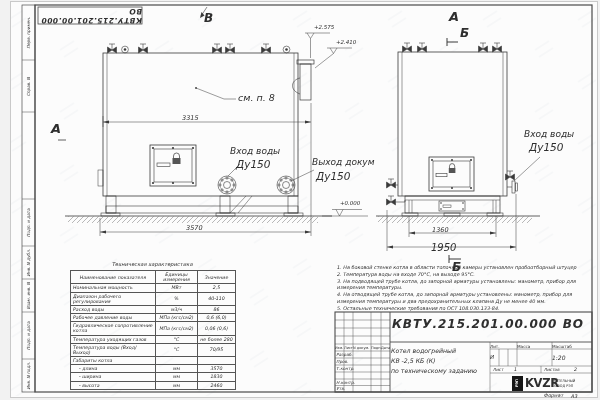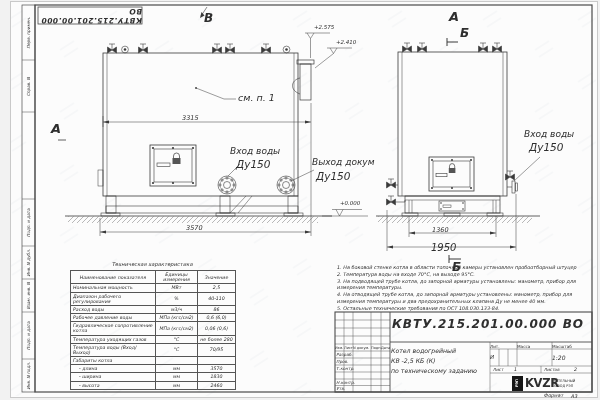--- a/index.html
+++ b/index.html
@@ -240,21 +240,21 @@
   </div>
 <div class="vcell" style="top:359px;height:33px;">
     <span>Инв. N подл.</span>
   </div>
 
 <div class="txt i b" style="left:204px;top:11px;font-size:12px;">В</div>
 <div class="txt i b" style="left:51px;top:121px;font-size:13px;">А</div>
 <div class="txt i b" style="left:449px;top:9px;font-size:13px;">А</div>
 <div class="txt i b" style="left:460px;top:26px;font-size:12px;">Б</div>
 <div class="txt i b" style="left:452px;top:260px;font-size:12px;">Б</div>
-<div class="txt i" style="left:238px;top:92px;font-size:9.5px;">см. п. 1</div>
+<div class="txt i" style="left:238px;top:92px;font-size:9.5px;">см. п. 8</div>
 
 <div class="txt i c" style="left:230px;top:146px;width:56px;font-size:9px;">Вход воды</div>
 <div class="txt i c" style="left:236px;top:158px;width:48px;font-size:10.5px;">Ду150</div>
 <div class="txt i c" style="left:312px;top:157px;width:60px;font-size:9px;">Выход докум</div>
 <div class="txt i c" style="left:316px;top:170px;width:48px;font-size:10.5px;">Ду150</div>
 <div class="txt i c" style="left:524px;top:129px;width:56px;font-size:9px;">Вход воды</div>
 <div class="txt i c" style="left:529px;top:141px;width:48px;font-size:10.5px;">Ду150</div>
 
 <div class="txt i" style="left:314px;top:24px;font-size:5.5px;">+2.575</div>
 <div class="txt i" style="left:336px;top:39px;font-size:5.5px;">+2.410</div>

